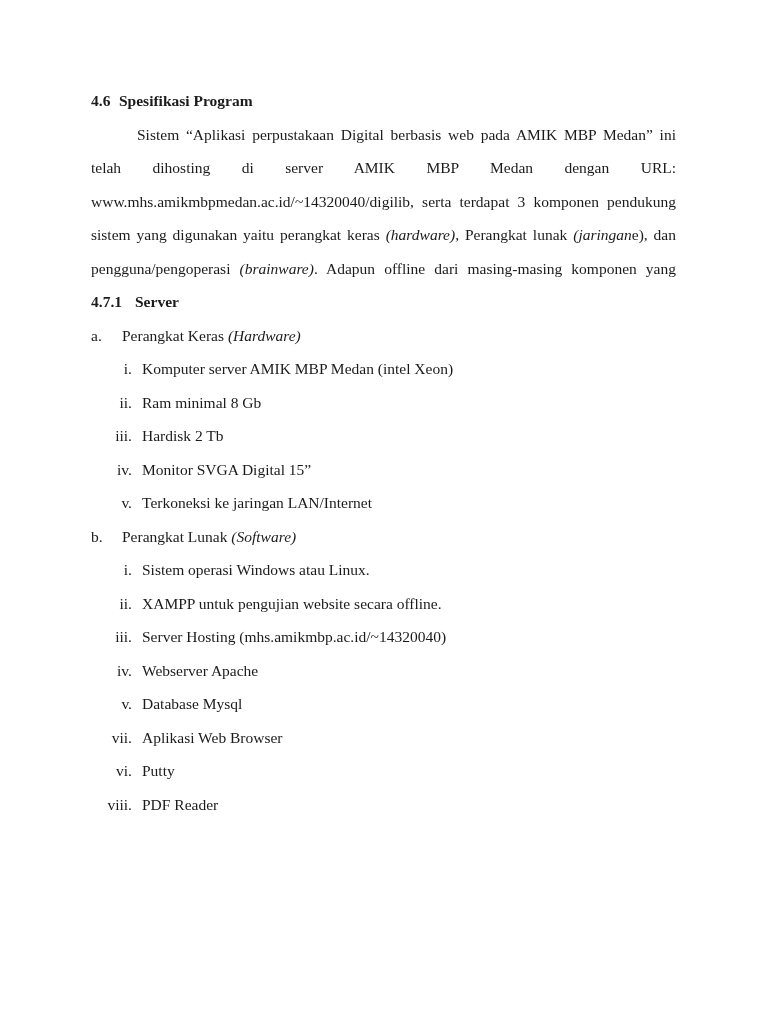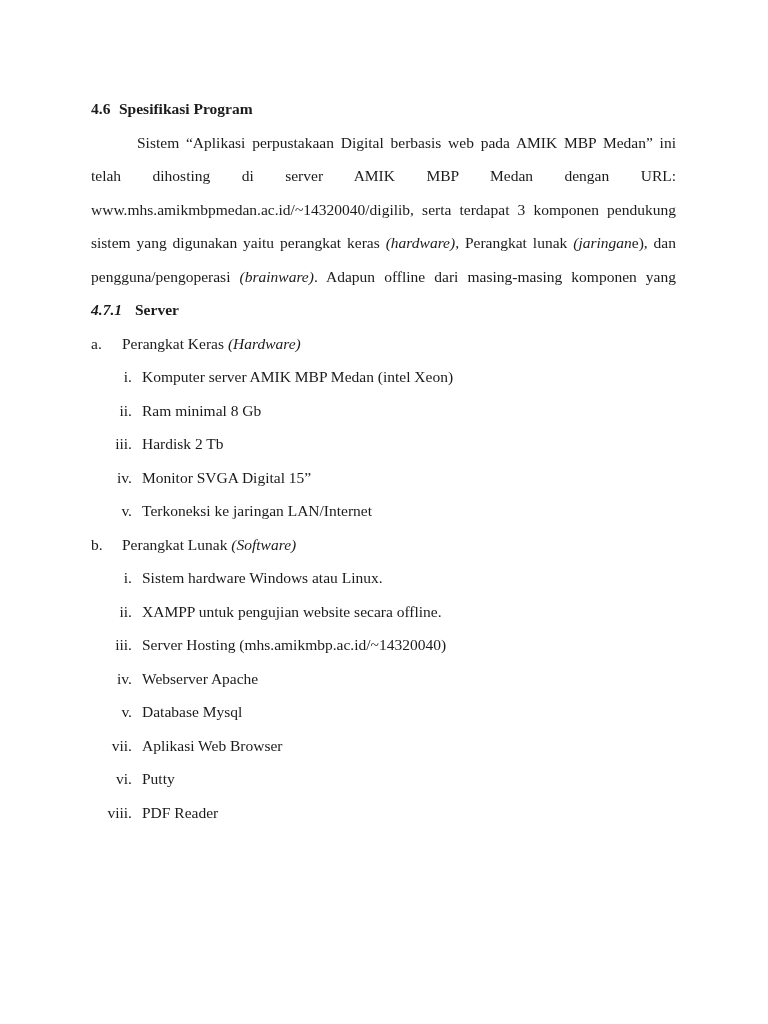--- a/index.html
+++ b/index.html
@@ -14,32 +14,32 @@
     position: relative;
     width: 768px;
     height: 1024px;
     background: #ffffff;
     font-family: "Liberation Serif", serif;
     color: #1b1b1b;
   }
   .content {
     position: absolute;
     left: 91px;
-    top: 92px;
+    top: 84px;
     width: 585px;
     font-size: 15.5px;
   }
   .line {
     height: 33.5px;
     line-height: 33.5px;
   }
   .heading { font-weight: bold; }
   .hnum { display: inline-block; }
   .hnum.w1 { width: 28px; }
-  .hnum.w2 { width: 44px; font-style: italic; }
+  .hnum.w2 { width: 44px; }
   .just {
     text-align: justify;
     text-align-last: justify;
   }
   .ind { text-indent: 46px; }
   .it { font-style: italic; }
   .glabel { display: inline-block; width: 31px; }
   .inum { display: inline-block; width: 41px; text-align: right; }
   .itxt { display: inline-block; margin-left: 10px; }
 </style>
@@ -69,21 +69,21 @@
         <div>
           <div class="line"><span class="glabel">a.</span><span><span>Perangkat Keras </span><span class="it">(Hardware)</span></span></div>
           <div class="line"><span class="inum">i.</span><span class="itxt">Komputer server AMIK MBP Medan (intel Xeon)</span></div>
           <div class="line"><span class="inum">ii.</span><span class="itxt">Ram minimal 8 Gb</span></div>
           <div class="line"><span class="inum">iii.</span><span class="itxt">Hardisk 2 Tb</span></div>
           <div class="line"><span class="inum">iv.</span><span class="itxt">Monitor SVGA Digital 15”</span></div>
           <div class="line"><span class="inum">v.</span><span class="itxt">Terkoneksi ke jaringan LAN/Internet</span></div>
         </div>
         <div>
           <div class="line"><span class="glabel">b.</span><span><span>Perangkat Lunak </span><span class="it">(Software)</span></span></div>
-          <div class="line"><span class="inum">i.</span><span class="itxt">Sistem hardware Windows atau Linux.</span></div>
+          <div class="line"><span class="inum">i.</span><span class="itxt">Sistem operasi Windows atau Linux.</span></div>
           <div class="line"><span class="inum">ii.</span><span class="itxt">XAMPP untuk pengujian website secara offline.</span></div>
           <div class="line"><span class="inum">iii.</span><span class="itxt">Server Hosting (mhs.amikmbp.ac.id/~14320040)</span></div>
           <div class="line"><span class="inum">iv.</span><span class="itxt">Webserver Apache</span></div>
           <div class="line"><span class="inum">v.</span><span class="itxt">Database Mysql</span></div>
           <div class="line"><span class="inum">vii.</span><span class="itxt">Aplikasi Web Browser</span></div>
           <div class="line"><span class="inum">vi.</span><span class="itxt">Putty</span></div>
           <div class="line"><span class="inum">viii.</span><span class="itxt">PDF Reader</span></div>
         </div>
       </div>
 

